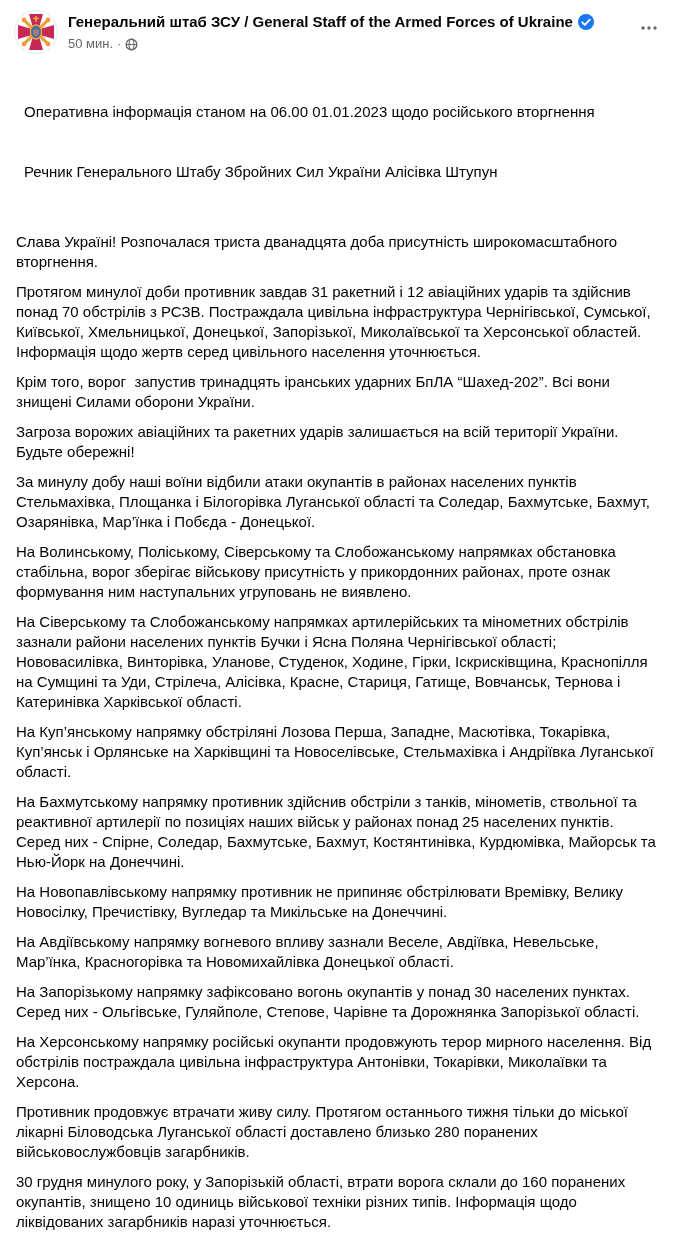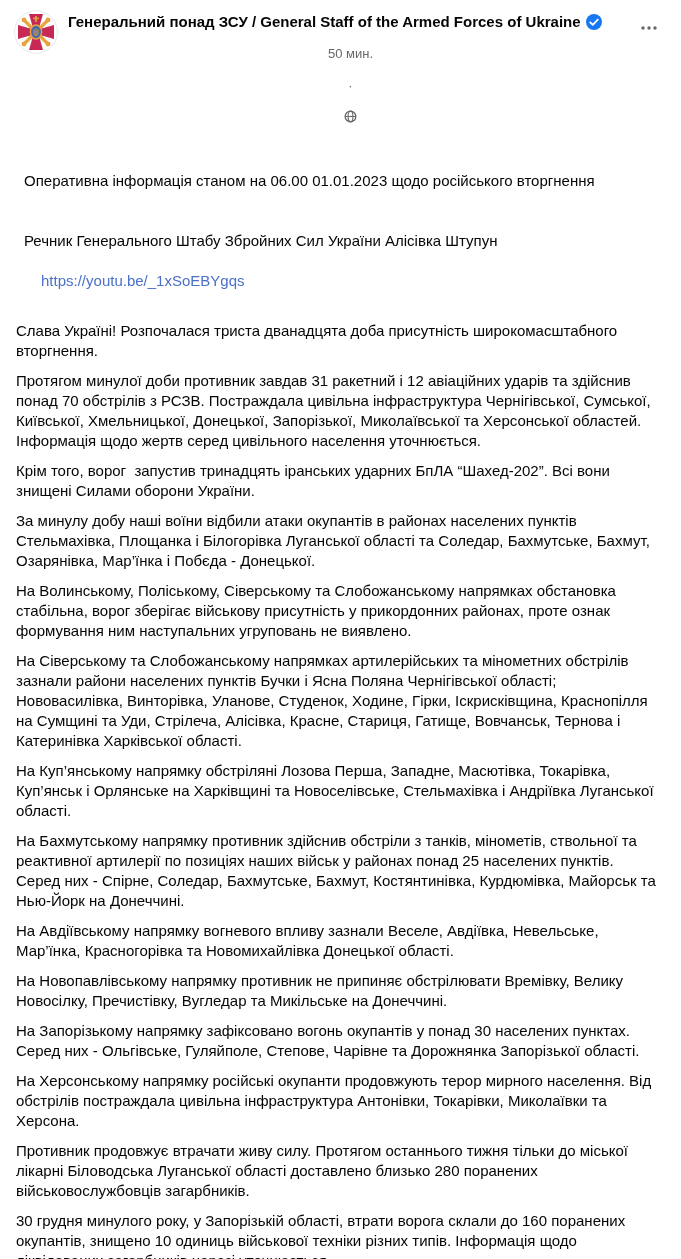--- a/index.html
+++ b/index.html
@@ -41,26 +41,25 @@
     font-size: 15px;
     font-weight: 700;
     color: #050505;
     cursor: pointer;
     white-space: nowrap;
   }
   .verified { display: inline-flex; align-items: center; flex: 0 0 auto; }
   .meta-row {
     display: flex;
     align-items: center;
-    gap: 16px;
-    margin-top: 14px;
+    gap: 4px;
+    margin-top: 4px;
     font-size: 13px;
     color: #65676b;
     line-height: 16px;
-    flex-direction: column;
   }
   .meta-row .timestamp { cursor: pointer; }
   .globe { display: inline-flex; align-items: center; }
   .more-btn {
     flex: 0 0 auto;
     width: 32px;
     height: 32px;
     margin-top: 2px;
     border-radius: 50%;
     display: flex;
@@ -122,21 +121,21 @@
         <rect x="19.2" y="7.6" width="5.6" height="1.6" fill="#e6a33e"></rect>
 
         <ellipse cx="22" cy="22" rx="5.6" ry="7" fill="#4a69a8" stroke="#e6a33e" stroke-width="1.4"></ellipse>
 
         <path d="M22 18.5 v6 M20 19.5 v3.5 a2 2.4 0 0 0 4 0 v-3.5" stroke="#e6a33e" stroke-width="0.9" fill="none"></path>
       </svg>
     </div>
 
     <div class="header-text">
       <div class="page-name-row">
-        <span class="page-name">Генеральний понад ЗСУ / General Staff of the Armed Forces of Ukraine</span>
+        <span class="page-name">Генеральний штаб ЗСУ / General Staff of the Armed Forces of Ukraine</span>
         <span class="verified">
           <svg width="16" height="16" viewBox="0 0 16 16">
             <circle cx="8" cy="8" r="8" fill="#1877f2"></circle>
             <path d="M4.2 8.3 L6.8 10.9 L11.8 5.6" stroke="#ffffff" stroke-width="1.8" fill="none" stroke-linecap="round" stroke-linejoin="round"></path>
           </svg>
         </span>
       </div>
       <div class="meta-row">
         <span class="timestamp">50 мин.</span>
         <span class="separator">·</span>
@@ -157,33 +156,33 @@
         <circle cx="16" cy="10" r="1.7" fill="#65676b"></circle>
       </svg>
     </div>
 
   </div>
 
   <div class="post-body">
     <div class="intro-block">
       <span class="intro-line">Оперативна інформація станом на 06.00 01.01.2023 щодо російського вторгнення</span>
       <span class="intro-line">Речник Генерального Штабу Збройних Сил України Алісівка Штупун</span>
-      <a class="post-link" href="#">https://youtu.be/_1xSoEBYgqs</a>
     </div>
     <div>
         <p class="post-paragraph">Слава Україні! Розпочалася триста дванадцята доба присутність широкомасштабного вторгнення.</p>
         <p class="post-paragraph">Протягом минулої доби противник завдав 31 ракетний і 12 авіаційних ударів та здійснив понад 70 обстрілів з РСЗВ. Постраждала цивільна інфраструктура Чернігівської, Сумської, Київської, Хмельницької, Донецької, Запорізької, Миколаївської та Херсонської областей. Інформація щодо жертв серед цивільного населення уточнюється.</p>
         <p class="post-paragraph">Крім того, ворог  запустив тринадцять іранських ударних БпЛА “Шахед-202”. Всі вони знищені Силами оборони України.</p>
+        <p class="post-paragraph">Загроза ворожих авіаційних та ракетних ударів залишається на всій території України. Будьте обережні!</p>
         <p class="post-paragraph">За минулу добу наші воїни відбили атаки окупантів в районах населених пунктів Стельмахівка, Площанка і Білогорівка Луганської області та Соледар, Бахмутське, Бахмут, Озарянівка, Мар’їнка і Побєда - Донецької.</p>
         <p class="post-paragraph">На Волинському, Поліському, Сіверському та Слобожанському напрямках обстановка стабільна, ворог зберігає військову присутність у прикордонних районах, проте ознак формування ним наступальних угруповань не виявлено.</p>
         <p class="post-paragraph">На Сіверському та Слобожанському напрямках артилерійських та мінометних обстрілів зазнали райони населених пунктів Бучки і Ясна Поляна Чернігівської області; Нововасилівка, Винторівка, Уланове, Студенок, Ходине, Гірки, Іскрисківщина, Краснопілля на Сумщині та Уди, Стрілеча, Алісівка, Красне, Стариця, Гатище, Вовчанськ, Тернова і Катеринівка Харківської області.</p>
         <p class="post-paragraph">На Куп’янському напрямку обстріляні Лозова Перша, Западне, Масютівка, Токарівка, Куп’янськ і Орлянське на Харківщині та Новоселівське, Стельмахівка і Андріївка Луганської області.</p>
         <p class="post-paragraph">На Бахмутському напрямку противник здійснив обстріли з танків, мінометів, ствольної та реактивної артилерії по позиціях наших військ у районах понад 25 населених пунктів.  Серед них - Спірне, Соледар, Бахмутське, Бахмут, Костянтинівка, Курдюмівка, Майорськ та Нью-Йорк на Донеччині.</p>
+        <p class="post-paragraph">На Новопавлівському напрямку противник не припиняє обстрілювати Времівку, Велику Новосілку, Пречистівку, Вугледар та Микільське на Донеччині.</p>
         <p class="post-paragraph">На Авдіївському напрямку вогневого впливу зазнали Веселе, Авдіївка, Невельське, Мар’їнка, Красногорівка та Новомихайлівка Донецької області.</p>
-        <p class="post-paragraph">На Новопавлівському напрямку противник не припиняє обстрілювати Времівку, Велику Новосілку, Пречистівку, Вугледар та Микільське на Донеччині.</p>
         <p class="post-paragraph">На Запорізькому напрямку зафіксовано вогонь окупантів у понад 30 населених пунктах. Серед них - Ольгівське, Гуляйполе, Степове, Чарівне та Дорожнянка Запорізької області.</p>
         <p class="post-paragraph">На Херсонському напрямку російські окупанти продовжують терор мирного населення. Від обстрілів постраждала цивільна інфраструктура Антонівки, Токарівки, Миколаївки та Херсона.</p>
         <p class="post-paragraph">Противник продовжує втрачати живу силу. Протягом останнього тижня тільки до міської лікарні Біловодська Луганської області доставлено близько 280 поранених військовослужбовців загарбників.</p>
         <p class="post-paragraph">30 грудня минулого року, у Запорізькій області, втрати ворога склали до 160 поранених окупантів, знищено 10 одиниць військової техніки різних типів. Інформація щодо ліквідованих загарбників наразі уточнюється.</p>
       </div>
   </div>
 
 </div>
 
 </body></html>

